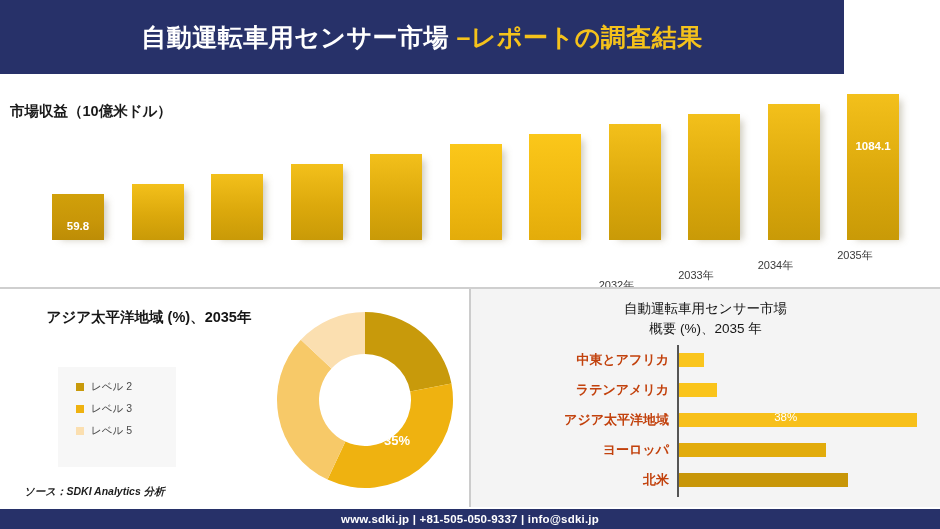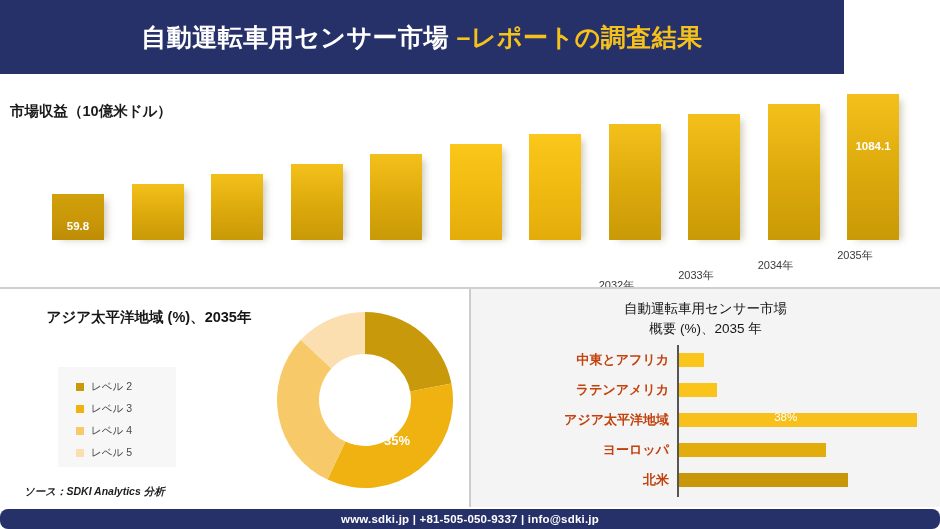--- a/index.html
+++ b/index.html
@@ -137,21 +137,21 @@
   }
   .region-bar-value {
     position: absolute; top: 6px; font-size: 11.5px; font-weight: normal;
     color: #ffffff;
   }
 
   
   .footer {
     position: absolute; left: 0; top: 509px; width: 940px; height: 20px;
     background: #273169;
-    display: flex; align-items: center; justify-content: center; border-radius: 8px;
+    display: flex; align-items: center; justify-content: center;
   }
   .footer-text {
     font-size: 11.5px; font-weight: bold; color: #ffffff; letter-spacing: 0.2px;
   }
 </style>
 </head>
 <body>
 
 <div class="page">
 
@@ -226,24 +226,20 @@
     </div>
 
     <div class="legend-box" id="legend-box">
         <div class="legend-row">
           <span class="legend-swatch" style="background: rgb(200, 154, 11);"></span>
           <span class="legend-label">レベル 2</span>
         </div>
         <div class="legend-row">
           <span class="legend-swatch" style="background: rgb(239, 178, 16);"></span>
           <span class="legend-label">レベル 3</span>
-        </div>
-        <div class="legend-row">
-          <span class="legend-swatch" style="background: rgb(247, 201, 104);"></span>
-          <span class="legend-label">レベル 4</span>
         </div>
         <div class="legend-row">
           <span class="legend-swatch" style="background: rgb(251, 223, 176);"></span>
           <span class="legend-label">レベル 5</span>
         </div>
       </div>
 
     <div class="donut-wrap">
       <svg width="190" height="190" viewBox="0 0 190 190">
         <g id="donut-slices">

